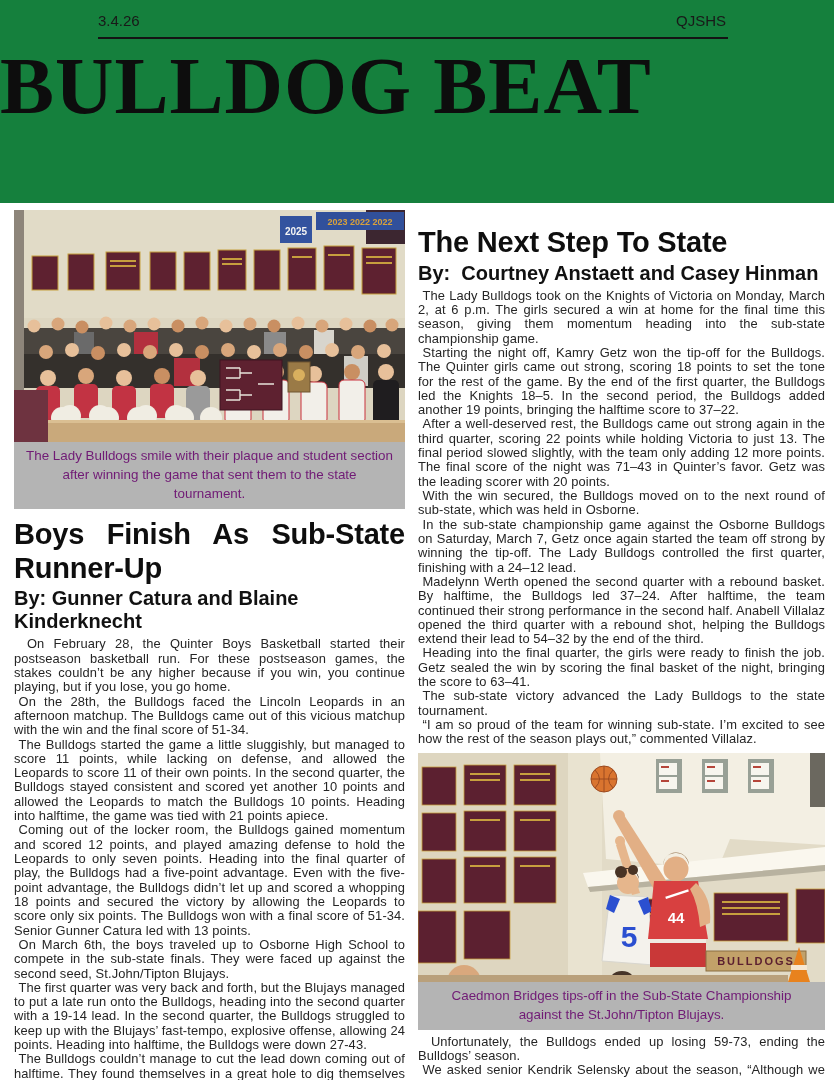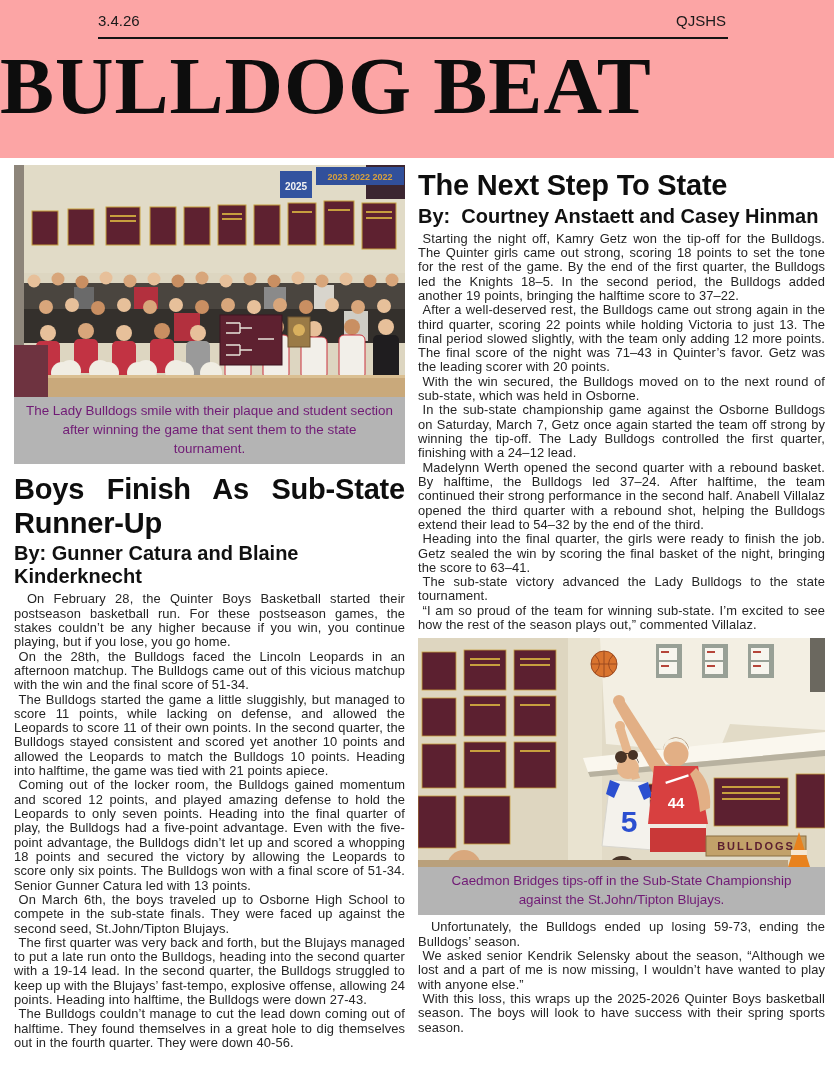--- a/index.html
+++ b/index.html
@@ -1,39 +1,39 @@
 <!DOCTYPE html>
 <html><head>
 <meta charset="utf-8">
 <style>
   html,body{margin:0;padding:0;background:#e9e9e9;}
   .page{position:relative;width:834px;height:1080px;background:#ffffff;overflow:hidden;
         font-family:"Liberation Sans",sans-serif;color:#2b2b2b;margin:0 auto;}
   
-  .masthead{position:relative;width:834px;height:158px;background:#fca5a5;}
+  .masthead{position:relative;width:834px;height:203px;background:#15803d;}
   .mast-date{position:absolute;left:98px;top:12px;font-size:15px;font-weight:500;color:#191919;}
   .mast-school{position:absolute;right:108px;top:12px;font-size:15px;font-weight:500;color:#191919;}
   .mast-rule{position:absolute;left:98px;right:106px;top:37px;border-top:2px solid #141414;}
   .mast-title{position:absolute;left:0;right:0;top:40px;margin:0;
       font-family:"Liberation Serif",serif;font-weight:600;font-size:81px;letter-spacing:1px;color:#0d0d0d;}
   
   .columns{display:flex;gap:13px;padding:7px 8px 0 14px;}
   .col-left{width:391px;flex:0 0 391px;}
   .col-right{width:407px;flex:0 0 407px;}
   figure{margin:0;}
   .photo-svg{display:block;}
   .caption{background:#b4b4b4;color:#701a75;text-align:center;
       font-size:13.4px;line-height:1.42;padding:4px 12px 6px;}
   h2{margin:9px 0 2px;font-size:29px;line-height:1.16;font-weight:700;color:#0e0e0e;letter-spacing:-0.2px;}
   h2.justify{text-align:justify;}
   .byline{font-size:20px;font-weight:700;color:#111;margin:1px 0 4px;}
   .body p{margin:0;font-size:12.9px;line-height:1.11;text-align:justify;
       text-indent:0.35em;color:#252525;letter-spacing:0.1px;}
   .body p.ind-lg{text-indent:1.0em;}
-  .col-right h2{margin-top:4px;}
+  .col-right h2{margin-top:16px;}
   .photo2-wrap{margin-top:6px;}
 </style>
 </head>
 <body>
 
 <div class="page">
 
   <header class="masthead">
     <span class="mast-date">3.4.26</span>
     <span class="mast-school">QJSHS</span>
@@ -209,20 +209,21 @@
         <p>The first quarter was very back and forth, but the Blujays managed to put a late run onto the Bulldogs, heading into the second quarter with a 19-14 lead. In the second quarter, the Bulldogs struggled to keep up with the Blujays’ fast-tempo, explosive offense, allowing 24 points. Heading into halftime, the Bulldogs were down 27-43.</p>
         <p>The Bulldogs couldn’t manage to cut the lead down coming out of halftime. They found themselves in a great hole to dig themselves out in the fourth quarter. They were down 40-56.</p>
 
       </div>
     </section>
 
     <section class="col-right">
       <h2>The Next Step To State</h2>
       <div class="byline">By:&nbsp; Courtney Anstaett and Casey Hinman</div>
       <div class="body">
+        <p>The Lady Bulldogs took on the Knights of Victoria on Monday, March 2, at 6 p.m. The girls secured a win at home for the final time this season, giving them momentum heading into the sub-state championship game.</p>
         <p>Starting the night off, Kamry Getz won the tip-off for the Bulldogs. The Quinter girls came out strong, scoring 18 points to set the tone for the rest of the game. By the end of the first quarter, the Bulldogs led the Knights 18–5. In the second period, the Bulldogs added another 19 points, bringing the halftime score to 37–22.</p>
         <p>After a well-deserved rest, the Bulldogs came out strong again in the third quarter, scoring 22 points while holding Victoria to just 13. The final period slowed slightly, with the team only adding 12 more points. The final score of the night was 71–43 in Quinter’s favor. Getz was the leading scorer with 20 points.</p>
         <p>With the win secured, the Bulldogs moved on to the next round of sub-state, which was held in Osborne.</p>
         <p>In the sub-state championship game against the Osborne Bulldogs on Saturday, March 7, Getz once again started the team off strong by winning the tip-off. The Lady Bulldogs controlled the first quarter, finishing with a 24–12 lead.</p>
         <p>Madelynn Werth opened the second quarter with a rebound basket. By halftime, the Bulldogs led 37–24. After halftime, the team continued their strong performance in the second half. Anabell Villalaz opened the third quarter with a rebound shot, helping the Bulldogs extend their lead to 54–32 by the end of the third.</p>
         <p>Heading into the final quarter, the girls were ready to finish the job. Getz sealed the win by scoring the final basket of the night, bringing the score to 63–41.</p>
         <p>The sub-state victory advanced the Lady Bulldogs to the state tournament.</p>
         <p>“I am so proud of the team for winning sub-state. I’m excited to see how the rest of the season plays out,” commented Villalaz.</p>
       </div>
 

